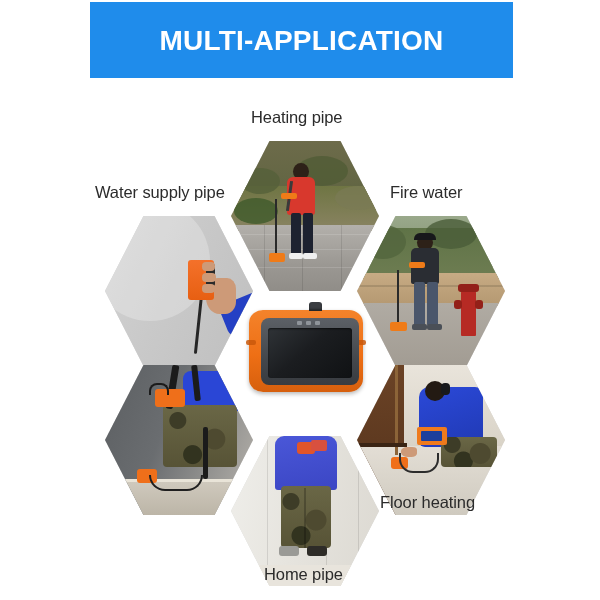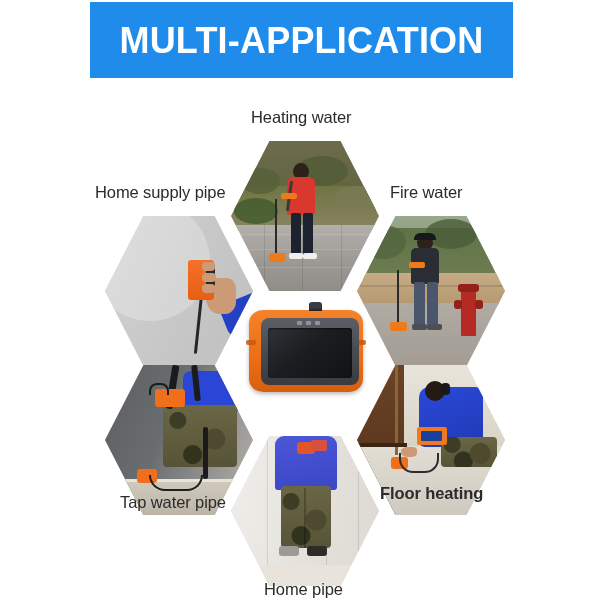--- a/index.html
+++ b/index.html
@@ -25,21 +25,21 @@
     height: 76px;
     background: #1f8ceb;
     display: flex;
     flex-direction: column;
     align-items: center;
     justify-content: center;
     box-sizing: border-box;
   }
   #banner-title {
     color: #ffffff;
-    font-size: 36px;
+    font-size: 28px;
     font-weight: bold;
     letter-spacing: 0.2px;
     line-height: 1.05;
     margin-top: 2px;
   }
   #banner-sub {
     color: #eaf4fd;
     font-size: 15.5px;
     font-weight: normal;
     margin-top: 7px;
@@ -238,37 +238,37 @@
       <div class="rectp" style="left:57px; top:40px; width:3px; height:30px; background:#3a3a3a; transform:rotate(8deg);"></div>
       <div class="person-legs" style="left:60px; top:72px; width:10px; height:42px;"></div>
       <div class="person-legs" style="left:72px; top:72px; width:10px; height:42px;"></div>
       <div class="person-shoe" style="left:58px; top:112px; width:14px; height:6px;"></div>
       <div class="person-shoe" style="left:72px; top:112px; width:14px; height:6px;"></div>
       <div class="wand-rod" style="left:44px; top:58px; height:58px;"></div>
       <div class="wand-base" style="left:38px; top:112px; width:16px; height:9px;"></div>
       <div class="rectp" style="left:50px; top:52px; width:16px; height:6px; background:#ef7b18; border-radius:2px;"></div>
     </div>
   </div>
-  <div class="hex-label" style="left:251px; top:28px;">Heating water</div>
+  <div class="hex-label" style="left:251px; top:28px;">Heating pipe</div>
 
   <div class="hex" style="left:105px; top:136px;">
     <div class="scene">
       <div class="ws-wall"></div>
       <div class="blob" style="left:-10%; top:-10%; width:120px; height:120px; background:rgba(255,255,255,0.25);"></div>
       <div class="ws-cable" style="left:92px; top:78px; height:60px; transform:rotate(6deg);"></div>
       <div class="ws-sleeve" style="left:118px; top:82px; width:40px; height:34px; transform:rotate(-22deg);"></div>
       <div class="ws-hand" style="left:101px; top:62px; width:30px; height:36px;"></div>
       <div class="ws-sensor" style="left:83px; top:44px; width:26px; height:40px;"></div>
       <div class="ws-sensor-face" style="left:101px; top:48px; width:9px; height:22px;"></div>
       <div class="ws-hand" style="left:97px; top:46px; width:13px; height:9px; border-radius:4px;"></div>
       <div class="ws-hand" style="left:97px; top:57px; width:14px; height:9px; border-radius:4px;"></div>
       <div class="ws-hand" style="left:97px; top:68px; width:13px; height:9px; border-radius:4px;"></div>
     </div>
   </div>
-  <div class="hex-label" style="left:95px; top:103px;">Home supply pipe</div>
+  <div class="hex-label" style="left:95px; top:103px;">Water supply pipe</div>
 
   <div class="hex" style="left:357px; top:136px;">
     <div class="scene">
       <div class="band fp-sky"></div>
       <div class="band fp-trees"></div>
       <div class="band fp-wall"></div>
       <div class="band fp-grnd"></div>
       <div class="blob" style="left:2%;  top:6%;  width:46px; height:34px; background:#53663e; opacity:.85;"></div>
       <div class="blob" style="left:46%; top:2%;  width:52px; height:30px; background:#4a5c38; opacity:.8;"></div>
       <div class="rectp" style="left:0; right:0; top:46%; height:2px; background:rgba(0,0,0,.12);"></div>
@@ -301,59 +301,58 @@
       <div class="tw-camo" style="left:58px; top:40px; width:74px; height:62px;"></div>
       <div class="tw-strap" style="left:64px; top:0px;  width:7px;  height:44px; transform:rotate(9deg);"></div>
       <div class="tw-strap" style="left:88px; top:0px;  width:6px;  height:36px; transform:rotate(-6deg);"></div>
       <div class="tw-orange" style="left:50px; top:24px; width:30px; height:18px;"></div>
       <div class="rectp" style="left:44px; top:18px; width:16px; height:10px; border:2px solid #1b1b1b; border-bottom:none; border-radius:8px 8px 0 0;"></div>
       <div class="tw-orange" style="left:32px; top:104px; width:20px; height:14px;"></div>
       <div class="rectp" style="left:44px; top:110px; width:50px; height:14px; border:2px solid #1f1f1f; border-top:none; border-radius:0 0 16px 16px;"></div>
       <div class="tw-strap" style="left:98px; top:62px; width:5px; height:52px;"></div>
     </div>
   </div>
-  <div class="hex-label" style="left:120px; top:413px;">Tap water pipe</div>
 
   <div class="hex" style="left:357px; top:285px;">
     <div class="scene">
       <div class="fh-wallR"></div>
       <div class="fh-wallL"></div>
       <div class="fh-floor"></div>
       <div class="rectp" style="left:26%; top:0; width:3px; height:60%; background:#8c6438;"></div>
       <div class="rectp" style="left:0; top:52%; width:34%; height:4px; background:#3a2414;"></div>
       <div class="fh-jacket" style="left:62px; top:22px; width:64px; height:60px;"></div>
       <div class="person-head" style="left:68px; top:16px; width:20px; height:20px; background:#231a13;"></div>
       <div class="rectp" style="left:84px; top:18px; width:9px; height:12px; background:#18191c; border-radius:4px;"></div>
       <div class="tw-camo" style="left:84px; top:72px; width:56px; height:30px;"></div>
       <div class="fh-meter" style="left:60px; top:62px; width:30px; height:18px;"></div>
       <div class="fh-meter-scr" style="left:64px; top:66px; width:21px; height:10px;"></div>
       <div class="tw-orange" style="left:34px; top:92px; width:17px; height:12px;"></div>
       <div class="fh-wire" style="left:42px; top:88px; width:36px; height:18px;"></div>
       <div class="ws-hand" style="left:44px; top:82px; width:16px; height:10px;"></div>
     </div>
   </div>
-  <div class="hex-label" style="left:380px; top:404px;font-weight:bold;">Floor heating</div>
+  <div class="hex-label" style="left:380px; top:413px;">Floor heating</div>
 
   <div class="hex" style="left:231px; top:356px;">
     <div class="scene">
       <div class="hm-wall"></div>
       <div class="hm-panel" style="left:24%;"></div>
       <div class="hm-panel" style="left:64%;"></div>
       <div class="hm-panel" style="left:86%;"></div>
       <div class="rectp" style="left:0; right:0; bottom:0; height:14%; background:#e8e4dc;"></div>
       <div class="hm-jacket" style="left:44px; top:0px; width:62px; height:54px;"></div>
       <div class="hm-glove" style="left:66px; top:6px; width:18px; height:12px;"></div>
       <div class="rectp" style="left:80px; top:4px; width:16px; height:11px; background:#d8503f; border-radius:2px;"></div>
       <div class="tw-camo" style="left:50px; top:50px; width:50px; height:62px;"></div>
       <div class="rectp" style="left:73px; top:52px; width:2px; height:60px; background:rgba(0,0,0,.22);"></div>
       <div class="person-shoe" style="left:48px; top:110px; width:20px; height:10px; background:#9a9a96; border-radius:3px;"></div>
       <div class="person-shoe" style="left:76px; top:110px; width:20px; height:10px; background:#2e2c28; border-radius:3px;"></div>
     </div>
   </div>
-  <div class="hex-label" style="left:264px; top:500px;">Home pipe</div>
+  <div class="hex-label" style="left:264px; top:485px;">Home pipe</div>
 
   <div id="device-wrap">
     <div id="device-body">
       <div class="dev-grip" style="left:-3px; top:30px;"></div>
       <div class="dev-grip" style="right:-3px; top:30px;"></div>
       <div id="device-bezel">
         <div class="dev-dot" style="left:36px;"></div>
         <div class="dev-dot" style="left:45px;"></div>
         <div class="dev-dot" style="left:54px;"></div>
         <div id="device-screen"></div>

